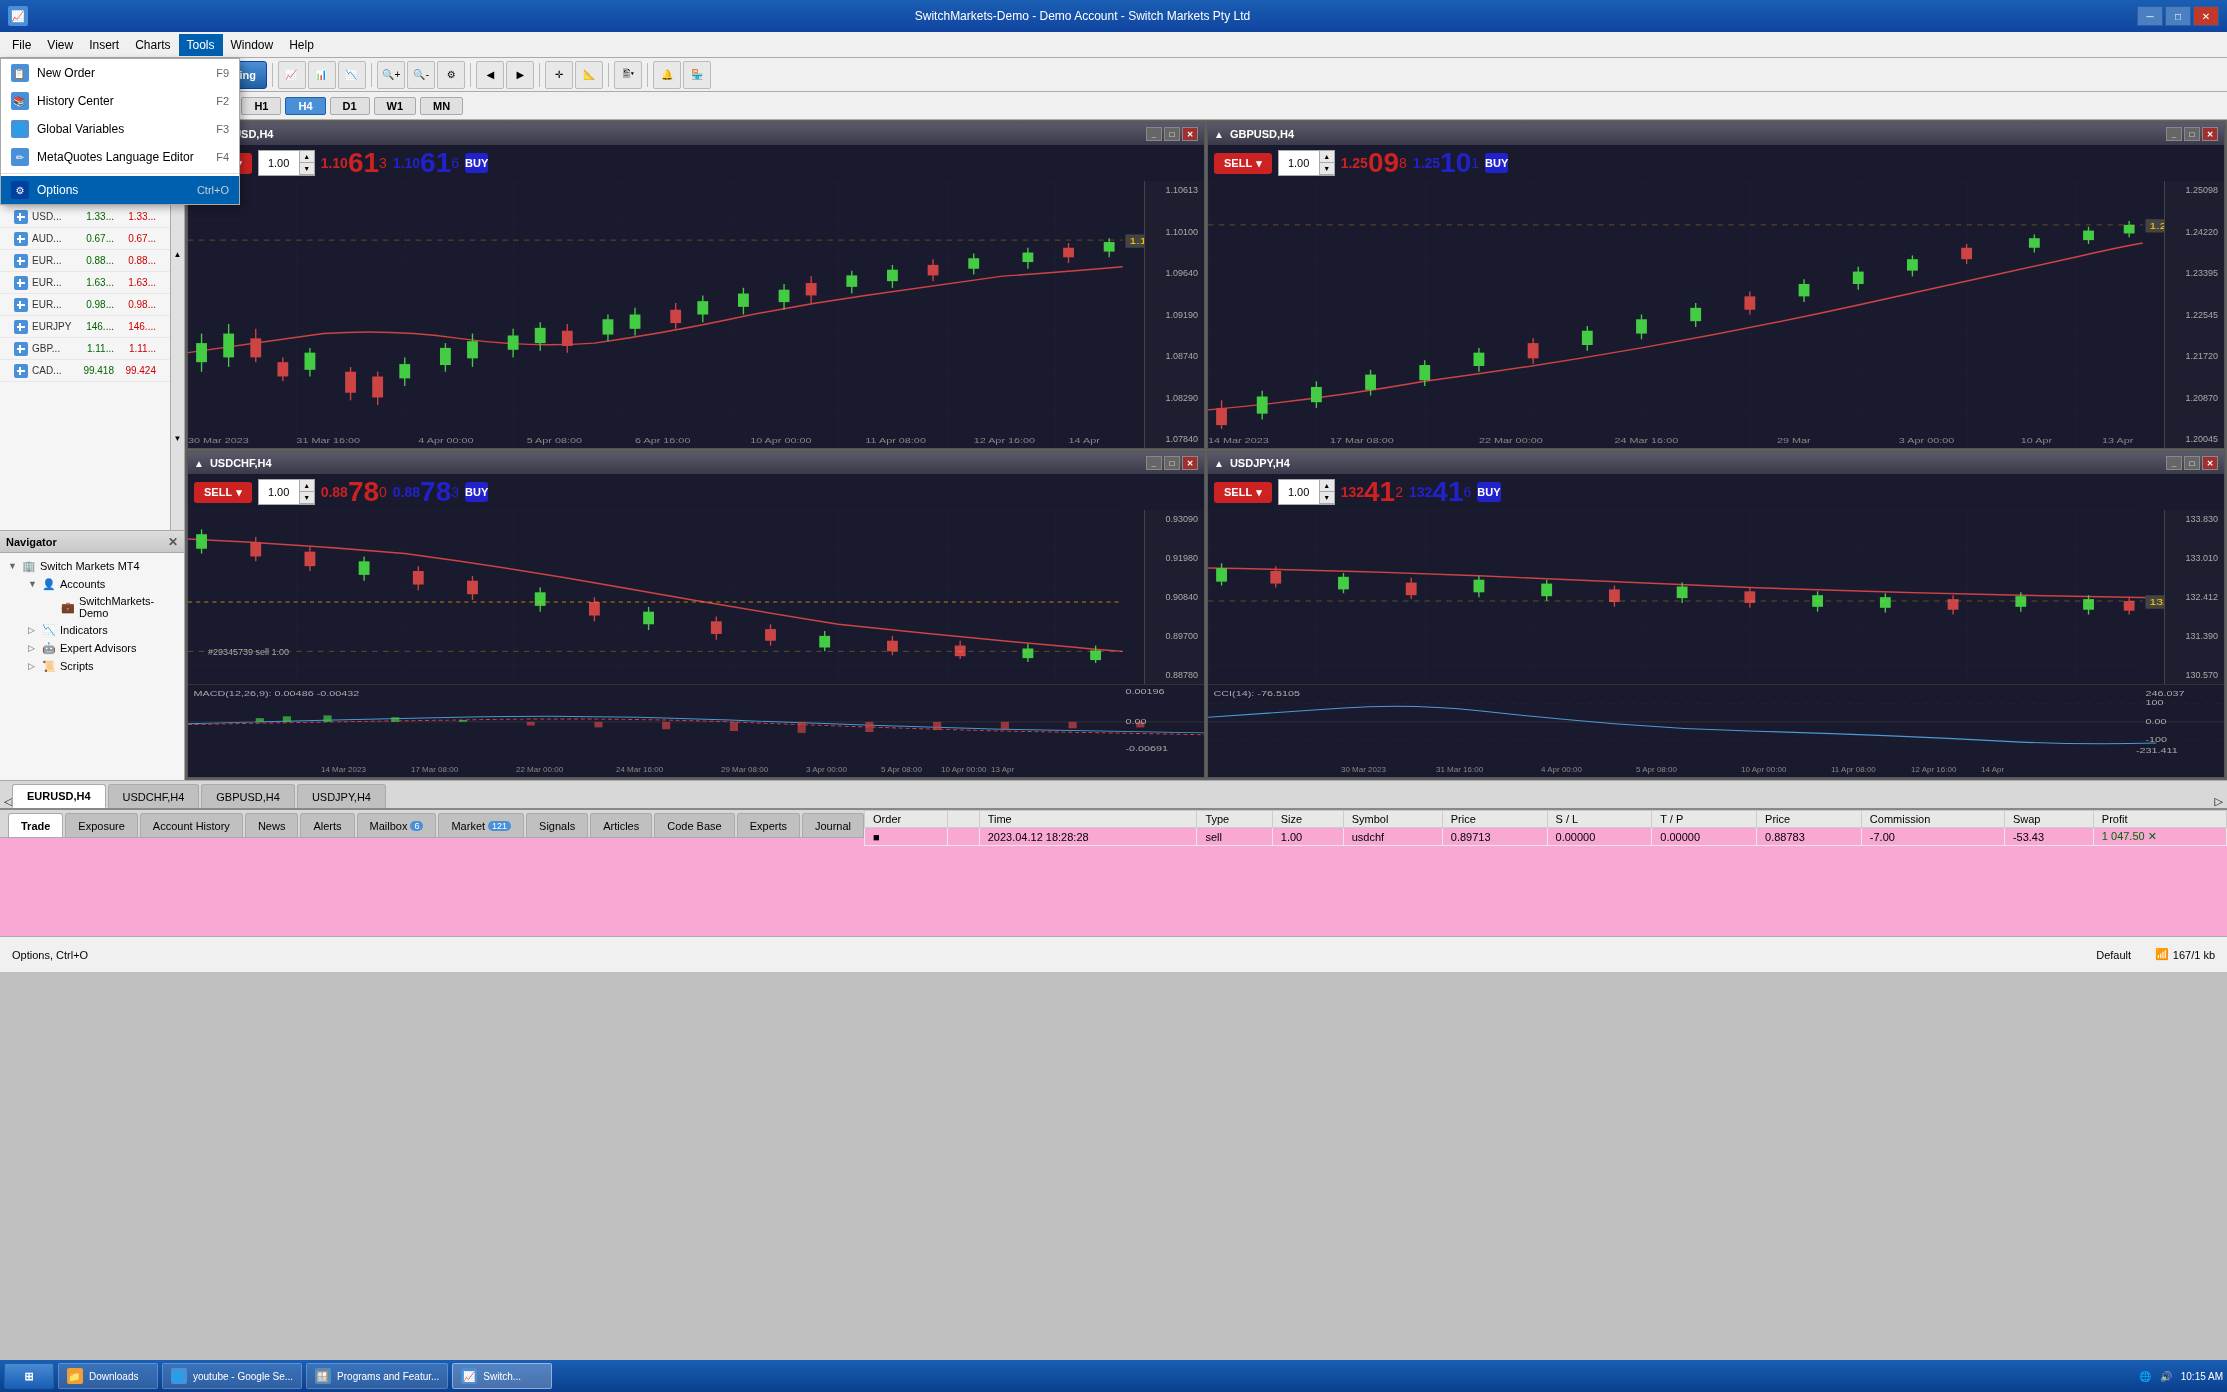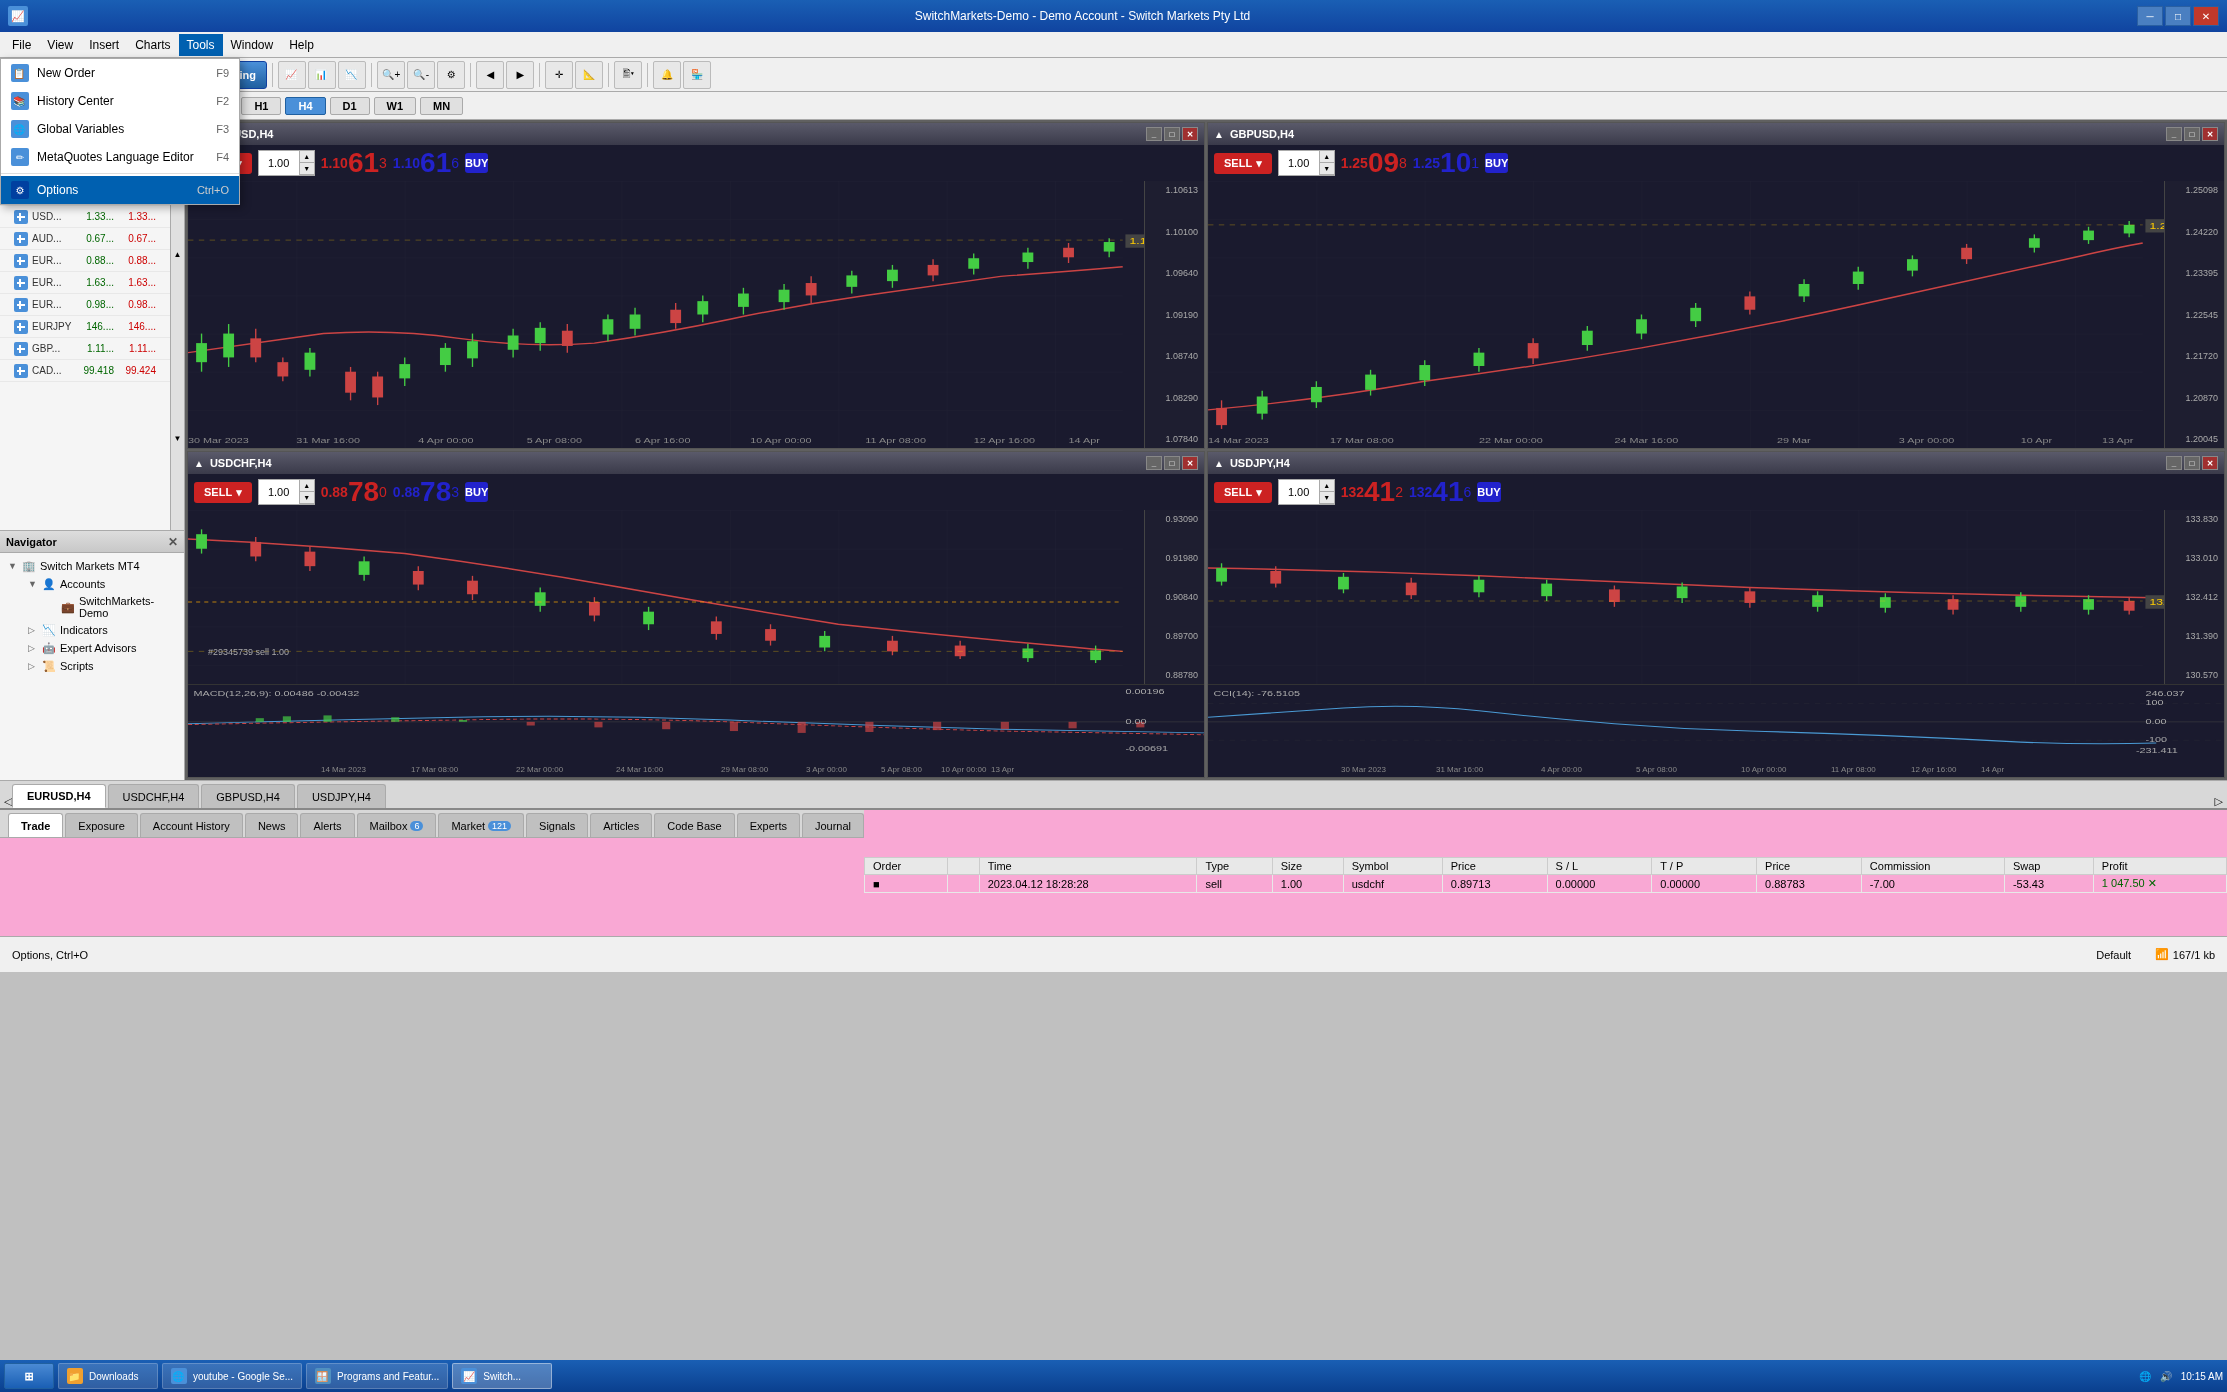--- a/index.html
+++ b/index.html
@@ -487,21 +487,20 @@
       background: #4a90d9;
       color: white;
       border-radius: 8px;
       padding: 0 4px;
       font-size: 9px;
       margin-left: 3px;
     }
     #trade-table {
       flex: 1;
       overflow: auto;
-      margin-top: 47px;
     }
     .trade-table {
       width: 100%;
       border-collapse: collapse;
       font-size: 11px;
     }
     .trade-table th {
       background: #e8e8e8;
       border: 1px solid #ccc;
       padding: 2px 8px;

